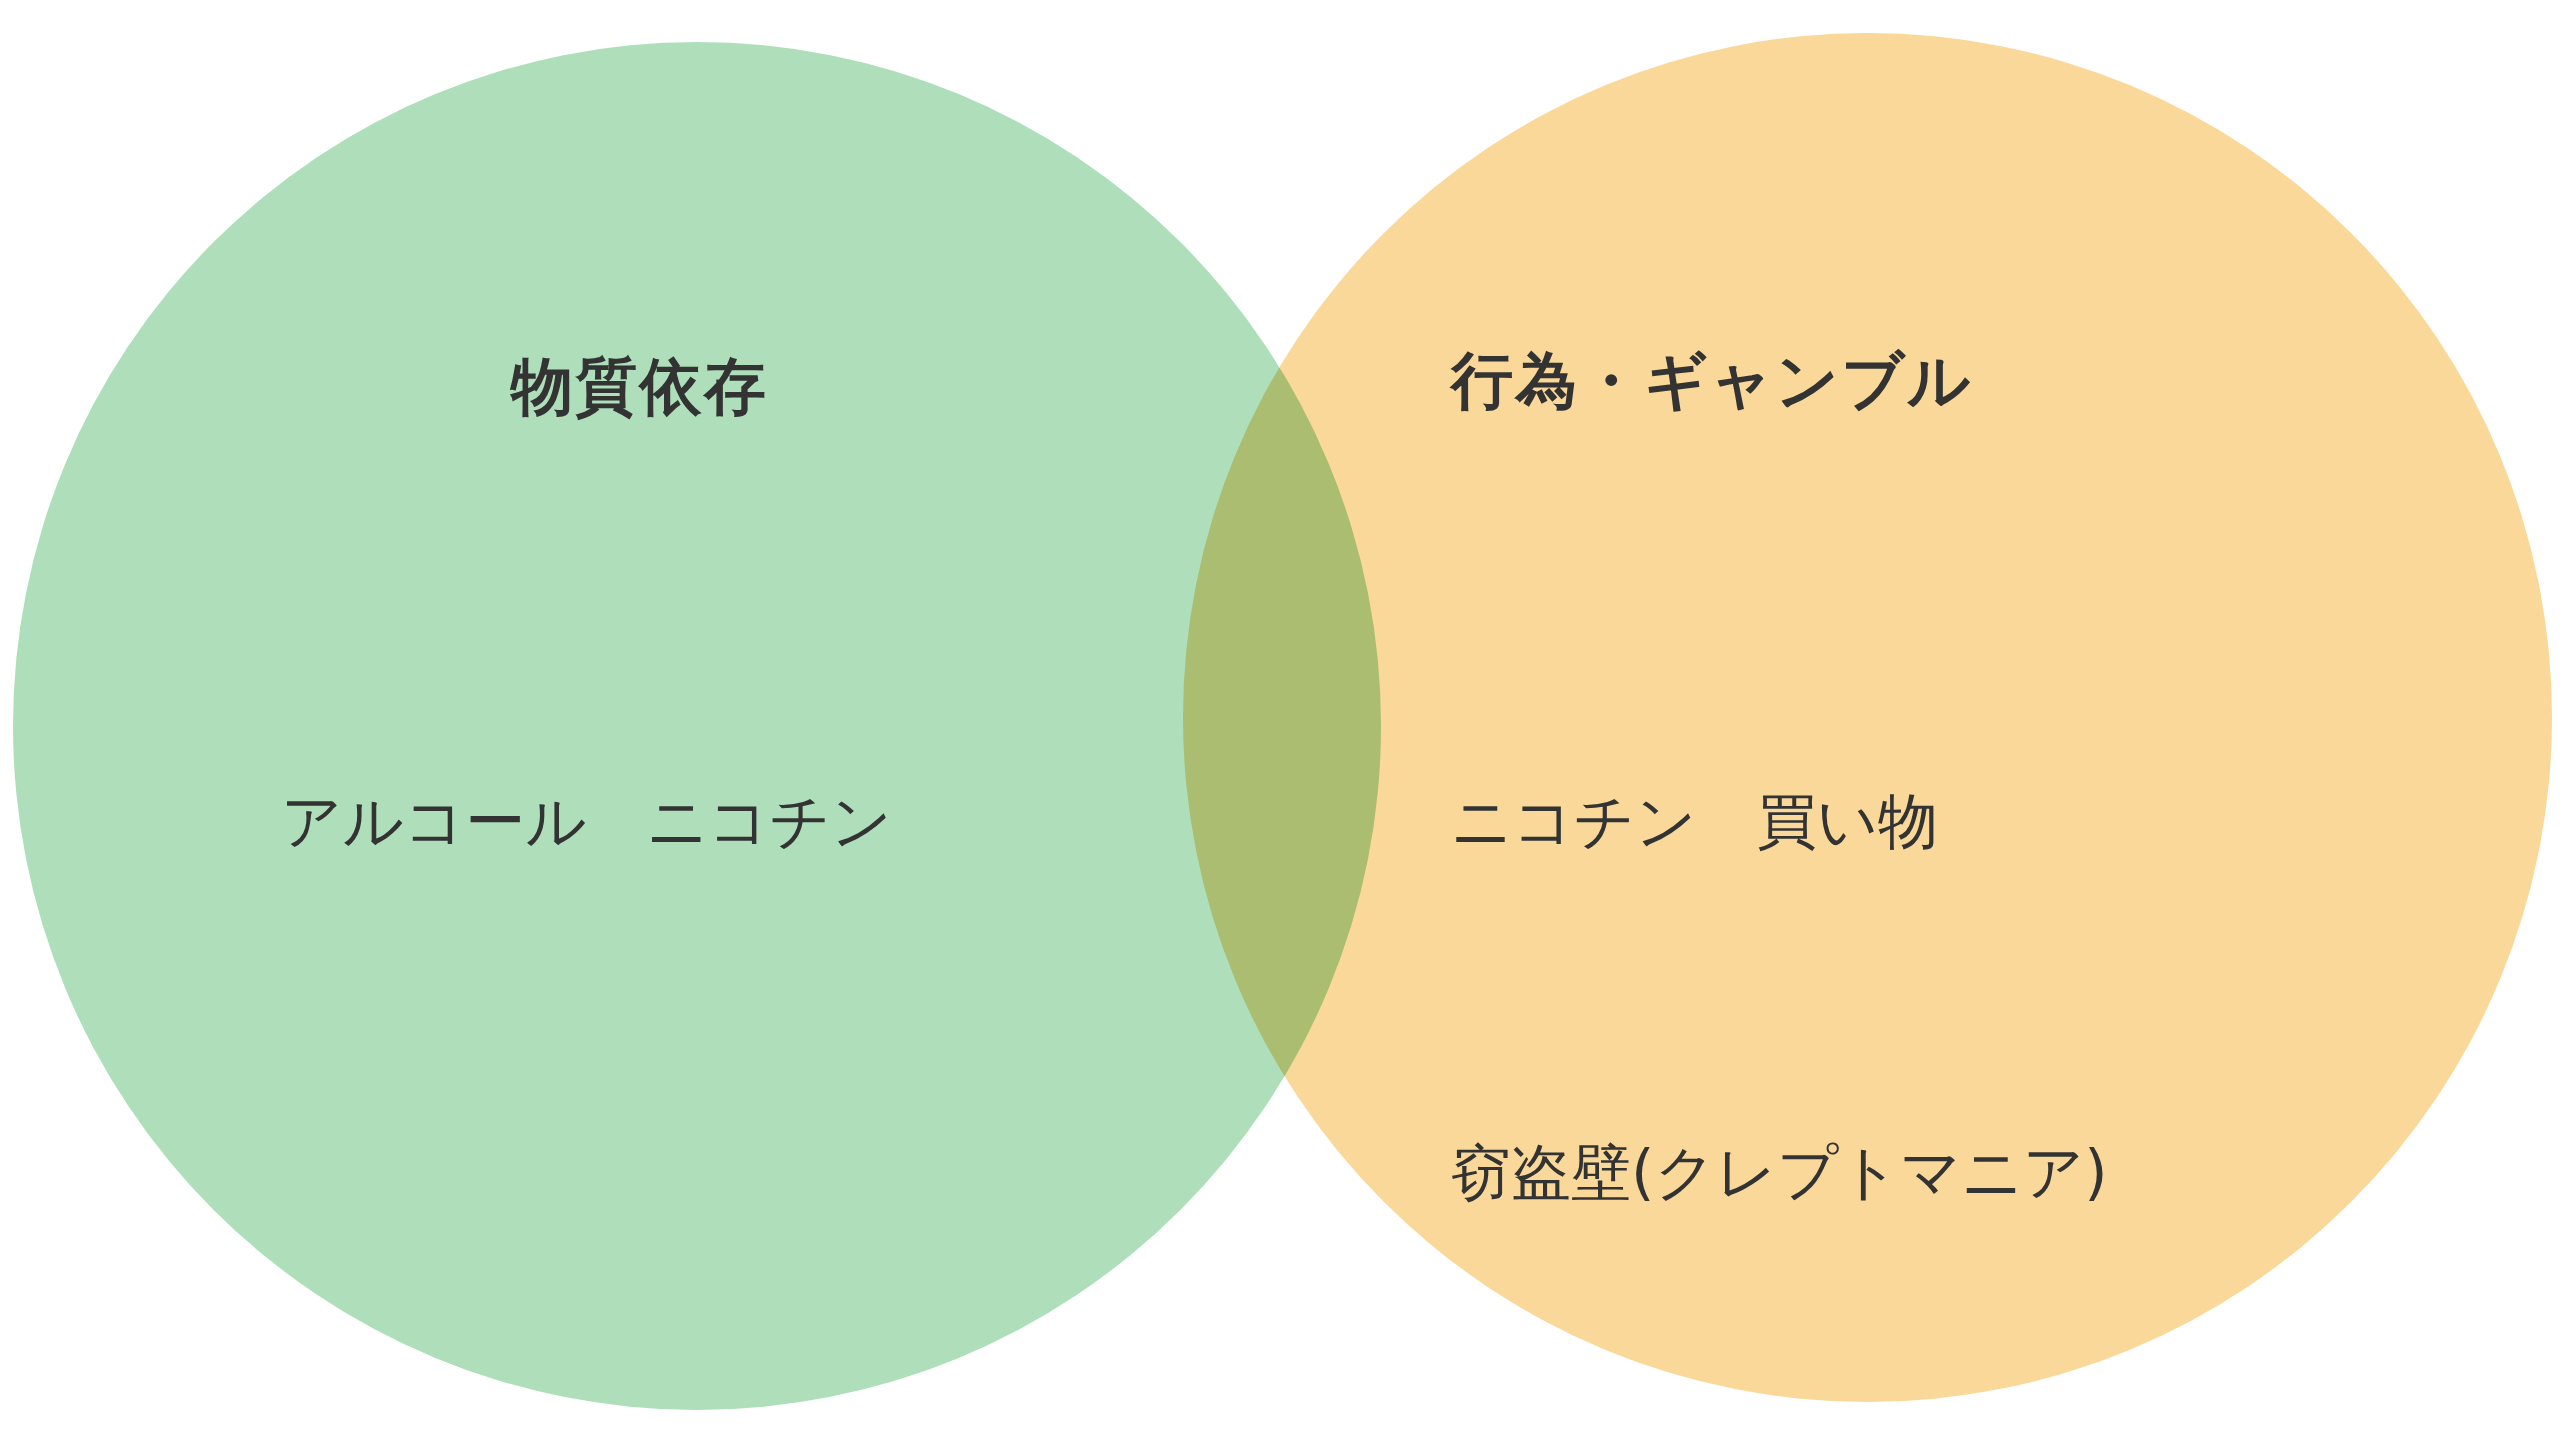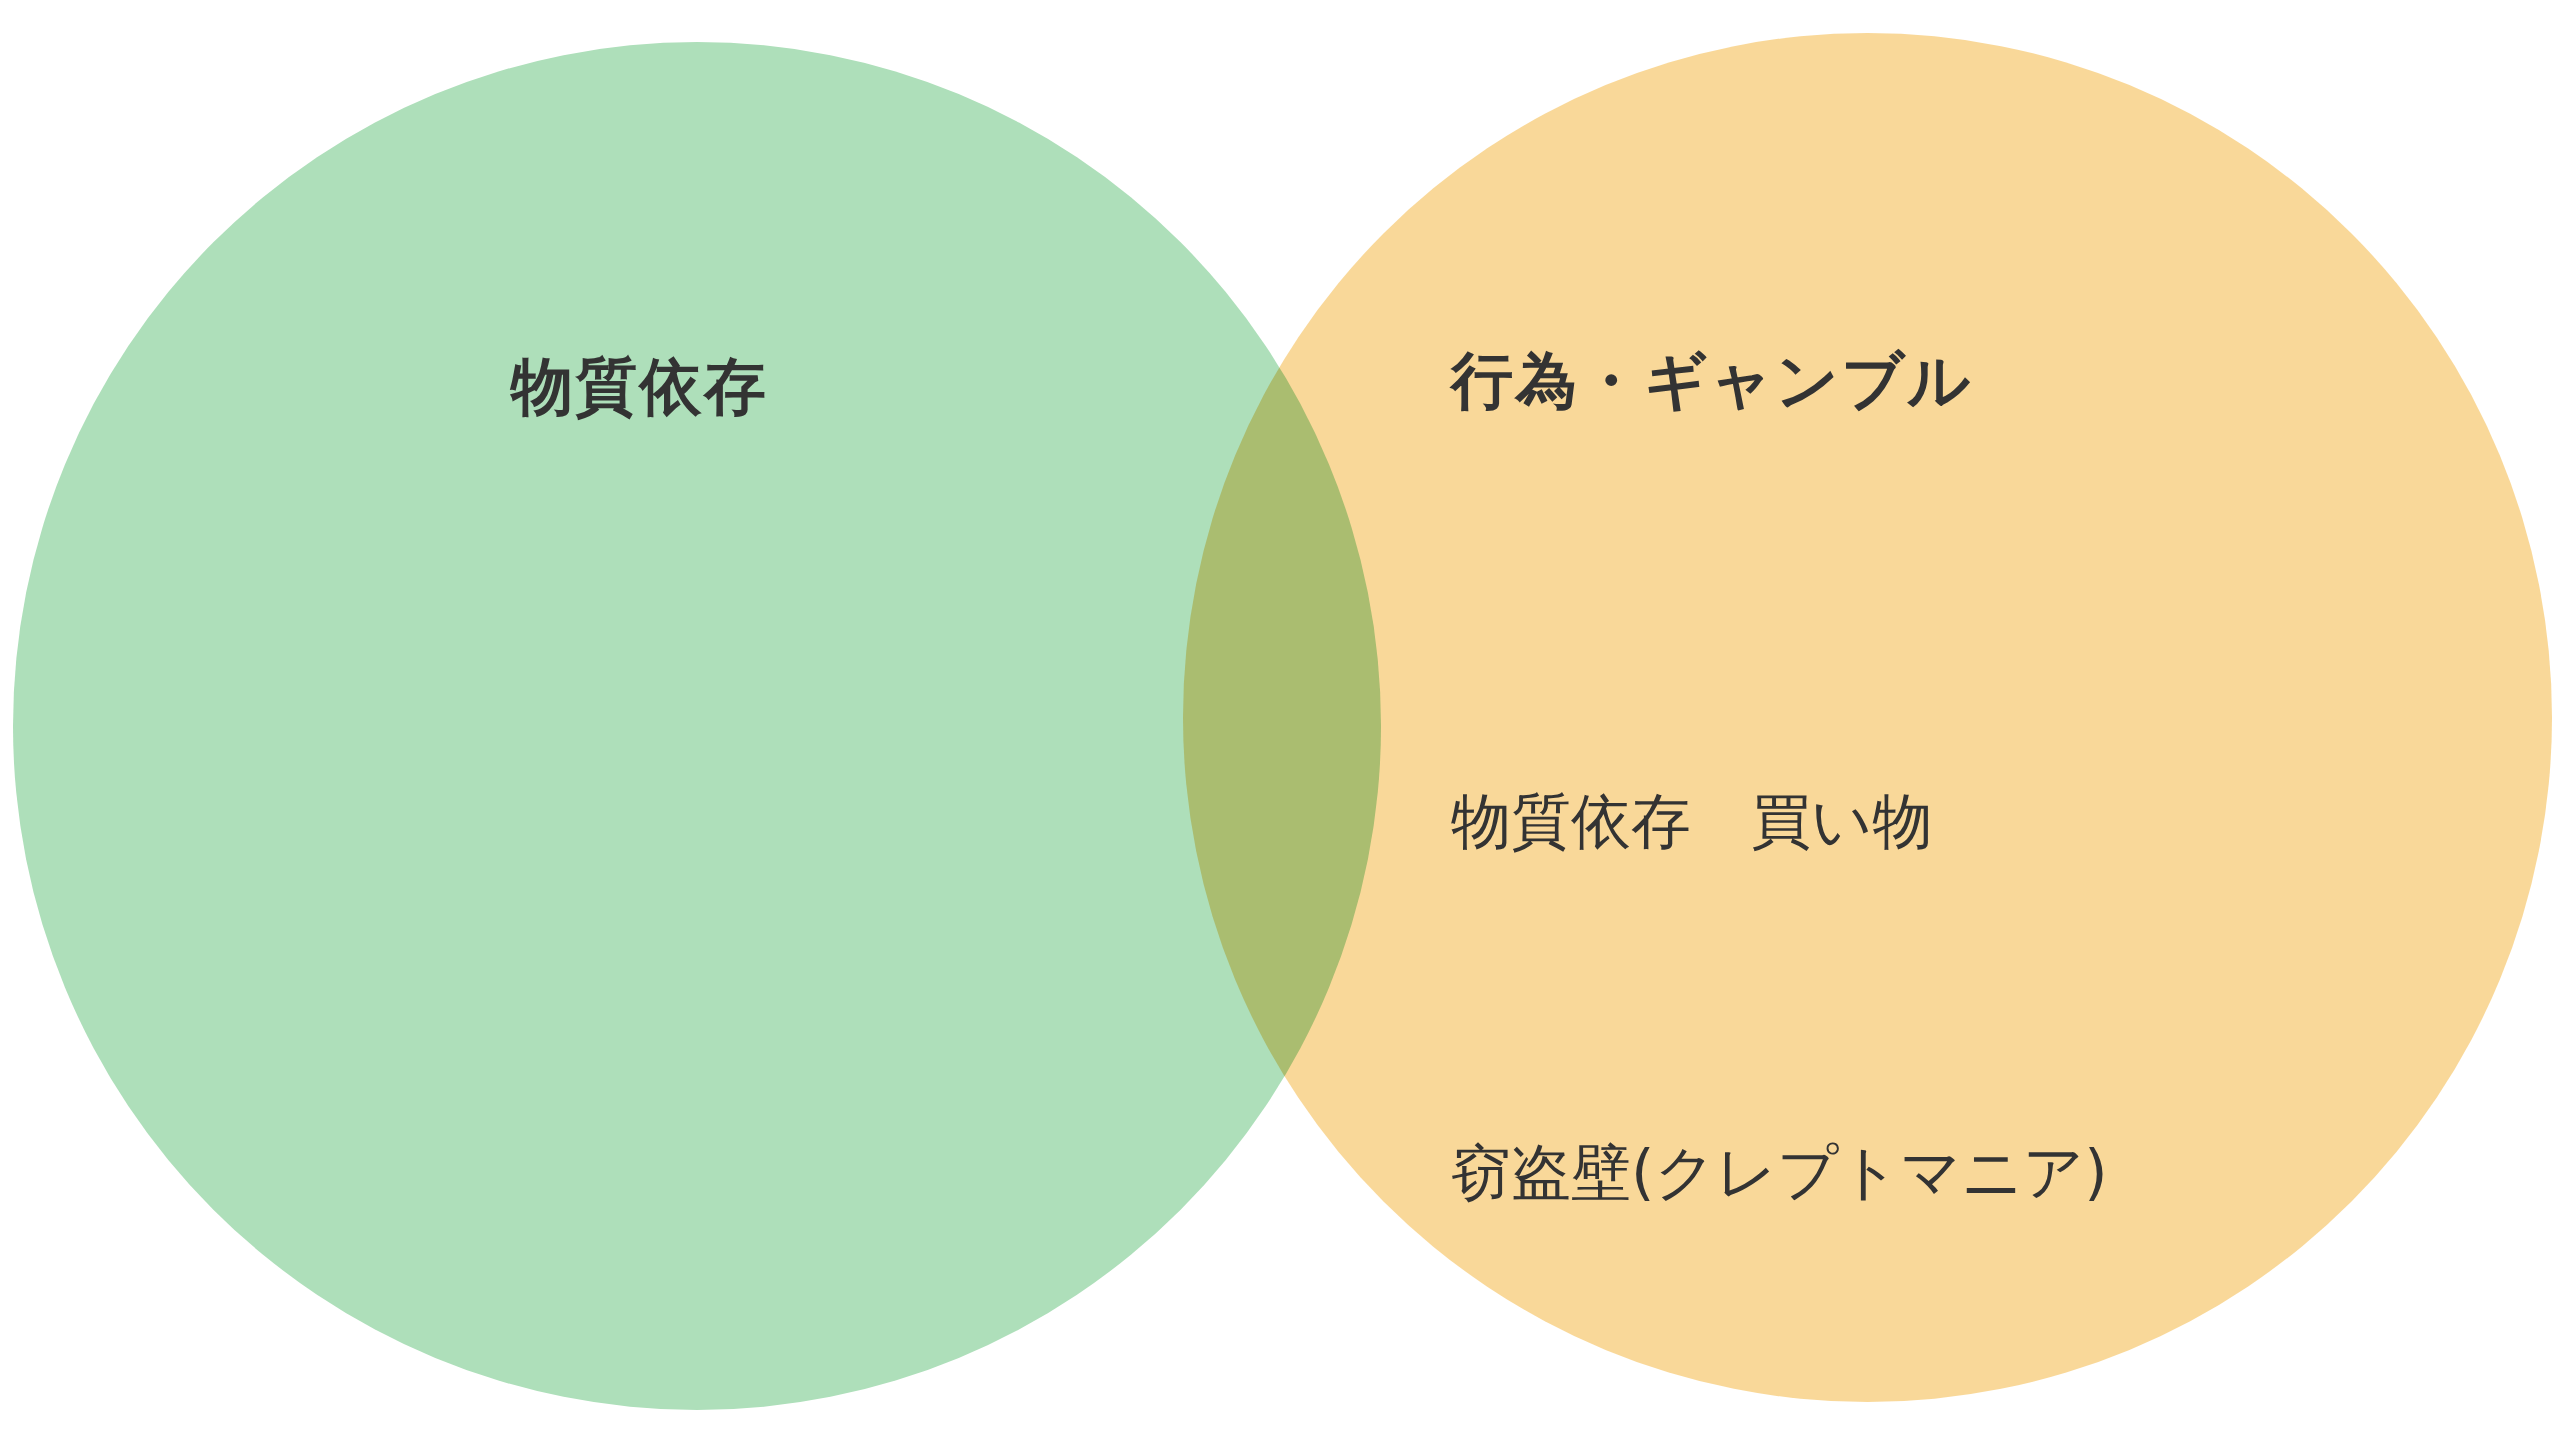--- a/index.html
+++ b/index.html
@@ -17,25 +17,26 @@
   .line { display:block; }
 </style>
 </head>
 <body>
 
 <div class="circle" id="c-left"></div>
 <div class="circle" id="c-right"></div>
 
 <div class="title" id="t-left">物質依存</div>
 <div class="lines" id="l-left">
+  <span class="line">アルコール　ニコチン</span>
   
   
 </div>
 
 <div class="title" id="t-right">行為・ギャンブル</div>
 <div class="lines" id="l-right">
-  <span class="line">物質依存　買い物</span>
+  <span class="line">ニコチン　買い物</span>
   <span class="line">窃盗壁(クレプトマニア)</span>
   
   
   
 </div>
 
 
 </body></html>

